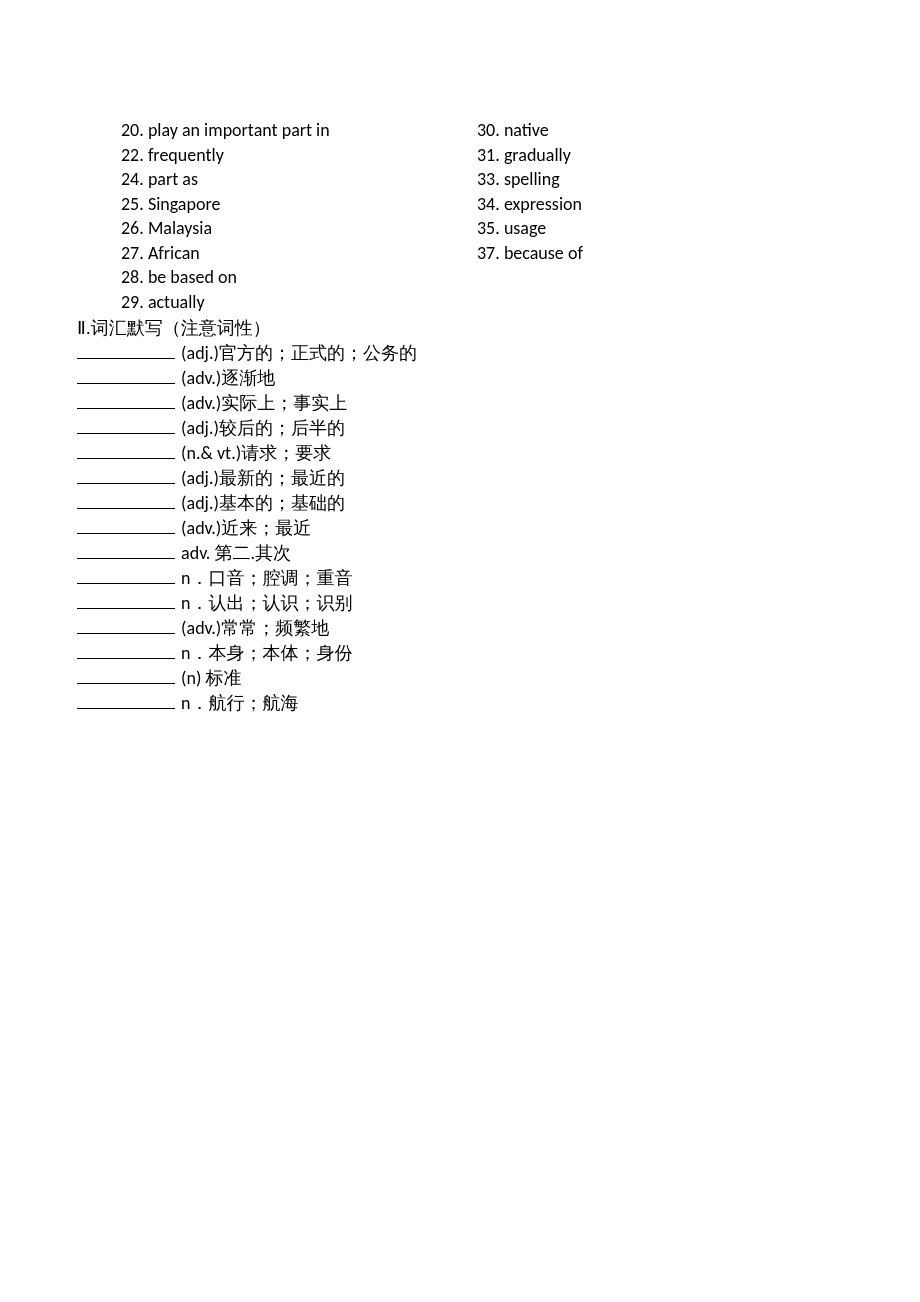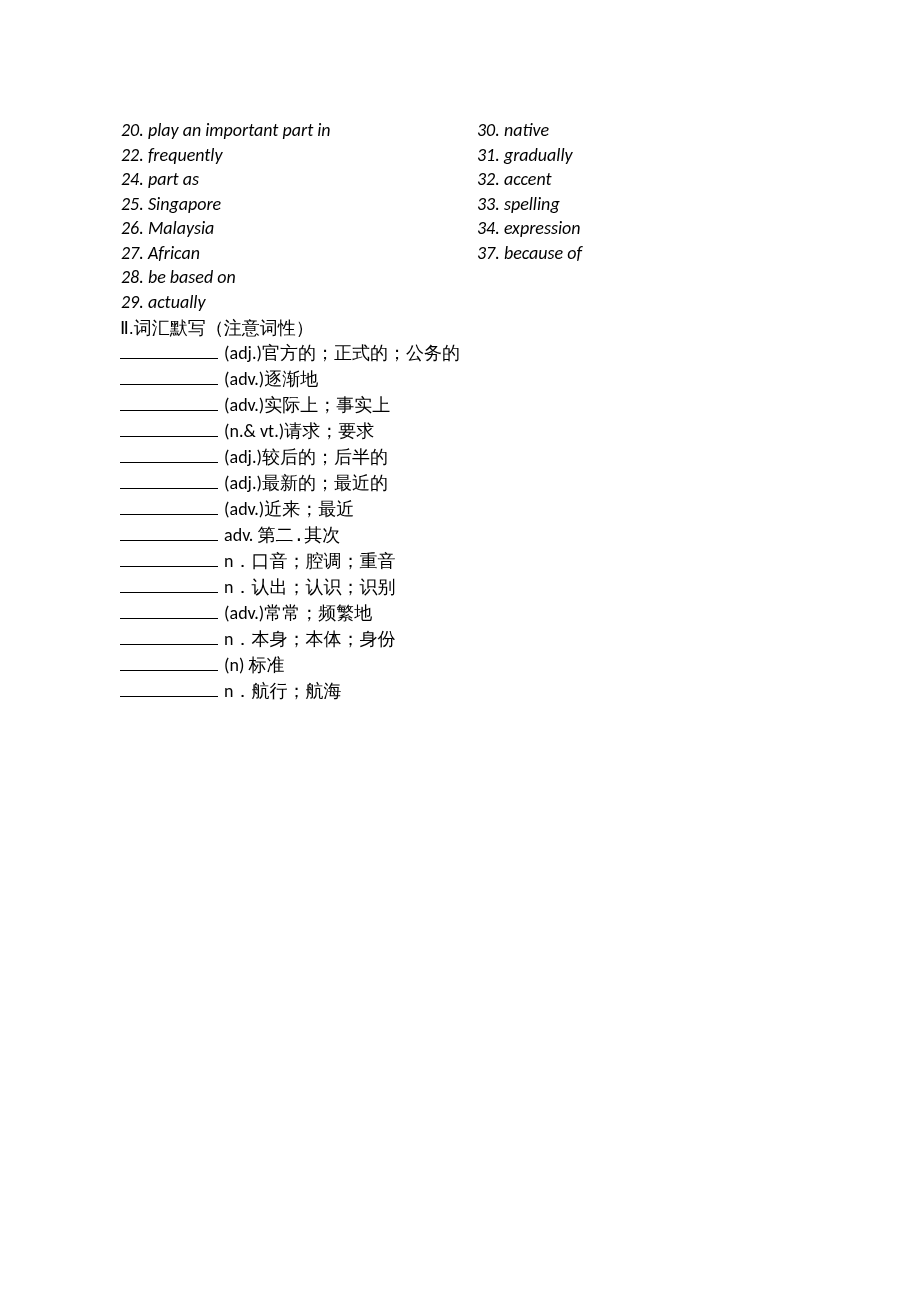--- a/index.html
+++ b/index.html
@@ -23,24 +23,23 @@
     .col-left {
       width: 356px;
     }
     .col-right {
       width: 330px;
     }
     .item {
       line-height: 24px;
       margin-bottom: 0.5px;
       white-space: nowrap;
-      font-style: italic;
     }
     .section2 {
-      padding-left: 120px;
+      padding-left: 77px;
       margin-top: 2px;
     }
     .section-title {
       line-height: 24px;
       margin-bottom: 1px;
       font-family: "SimSun", "宋体", sans-serif;
     }
     .section-title .roman {
       font-family: "Calibri", sans-serif;
     }
@@ -54,55 +53,56 @@
       width: 98px;
       border-bottom: 1px solid #000;
       height: 16px;
       vertical-align: baseline;
       margin-right: 2px;
     }
     .latin {
       font-family: "Calibri", sans-serif;
     }
     .cjk {
-      font-family: Liberation Mono, monospace;
+      font-family: Liberation Serif, serif;
     }
   </style>
 </head>
 <body>
 
 <div class="columns">
   <div class="col-left">
     <div class="item"><span class="latin">20.</span> <span class="latin">play an important part in</span></div>
     <div class="item"><span class="latin">22.</span> <span class="latin">frequently</span></div>
     <div class="item"><span class="latin">24.</span> <span class="latin">part as</span></div>
     <div class="item"><span class="latin">25.</span> <span class="latin">Singapore</span></div>
     <div class="item"><span class="latin">26.</span> <span class="latin">Malaysia</span></div>
     <div class="item"><span class="latin">27.</span> <span class="latin">African</span></div>
     <div class="item"><span class="latin">28.</span> <span class="latin">be based on</span></div>
     <div class="item"><span class="latin">29.</span> <span class="latin">actually</span></div>
   </div>
   <div class="col-right">
     <div class="item"><span class="latin">30.</span> <span class="latin">native</span></div>
     <div class="item"><span class="latin">31.</span> <span class="latin">gradually</span></div>
-    <div class="item"><span class="latin">32.</span> <span class="latin">accent</span></div>
     <div class="item"><span class="latin">33.</span> <span class="latin">spelling</span></div>
     <div class="item"><span class="latin">34.</span> <span class="latin">expression</span></div>
+    <div class="item"><span class="latin">35.</span> <span class="latin">usage</span></div>
     <div class="item"><span class="latin">37.</span> <span class="latin">because of</span></div>
   </div>
 </div>
 
 <div class="section2">
   <div class="section-title"><span class="roman">Ⅱ</span><span>.词汇默写（注意词性）</span></div>
   <div class="fill-line"><span class="blank"></span> <span class="latin">(adj.)</span><span class="cjk">官方的；正式的；公务的</span></div>
   <div class="fill-line"><span class="blank"></span> <span class="latin">(adv.)</span><span class="cjk">逐渐地</span></div>
   <div class="fill-line"><span class="blank"></span> <span class="latin">(adv.)</span><span class="cjk">实际上；事实上</span></div>
+  <div class="fill-line"><span class="blank"></span> <span class="latin">(adj.)</span><span class="cjk">较后的；后半的</span></div>
   <div class="fill-line"><span class="blank"></span> <span class="latin">(n.&amp; vt.)</span><span class="cjk">请求；要求</span></div>
-  <div class="fill-line"><span class="blank"></span> <span class="latin">(adj.)</span><span class="cjk">较后的；后半的</span></div>
   <div class="fill-line"><span class="blank"></span> <span class="latin">(adj.)</span><span class="cjk">最新的；最近的</span></div>
+  <div class="fill-line"><span class="blank"></span> <span class="latin">(adj.)</span><span class="cjk">基本的；基础的</span></div>
   <div class="fill-line"><span class="blank"></span> <span class="latin">(adv.)</span><span class="cjk">近来；最近</span></div>
   <div class="fill-line"><span class="blank"></span> <span class="latin">adv.</span> <span class="cjk">第二.其次</span></div>
   <div class="fill-line"><span class="blank"></span> <span class="latin">n．</span><span class="cjk">口音；腔调；重音</span></div>
   <div class="fill-line"><span class="blank"></span> <span class="latin">n．</span><span class="cjk">认出；认识；识别</span></div>
   <div class="fill-line"><span class="blank"></span> <span class="latin">(adv.)</span><span class="cjk">常常；频繁地</span></div>
   <div class="fill-line"><span class="blank"></span> <span class="latin">n．</span><span class="cjk">本身；本体；身份</span></div>
   <div class="fill-line"><span class="blank"></span> <span class="latin">(n)</span> <span class="cjk">标准</span></div>
   <div class="fill-line"><span class="blank"></span> <span class="latin">n．</span><span class="cjk">航行；航海</span></div>
 </div>
 

